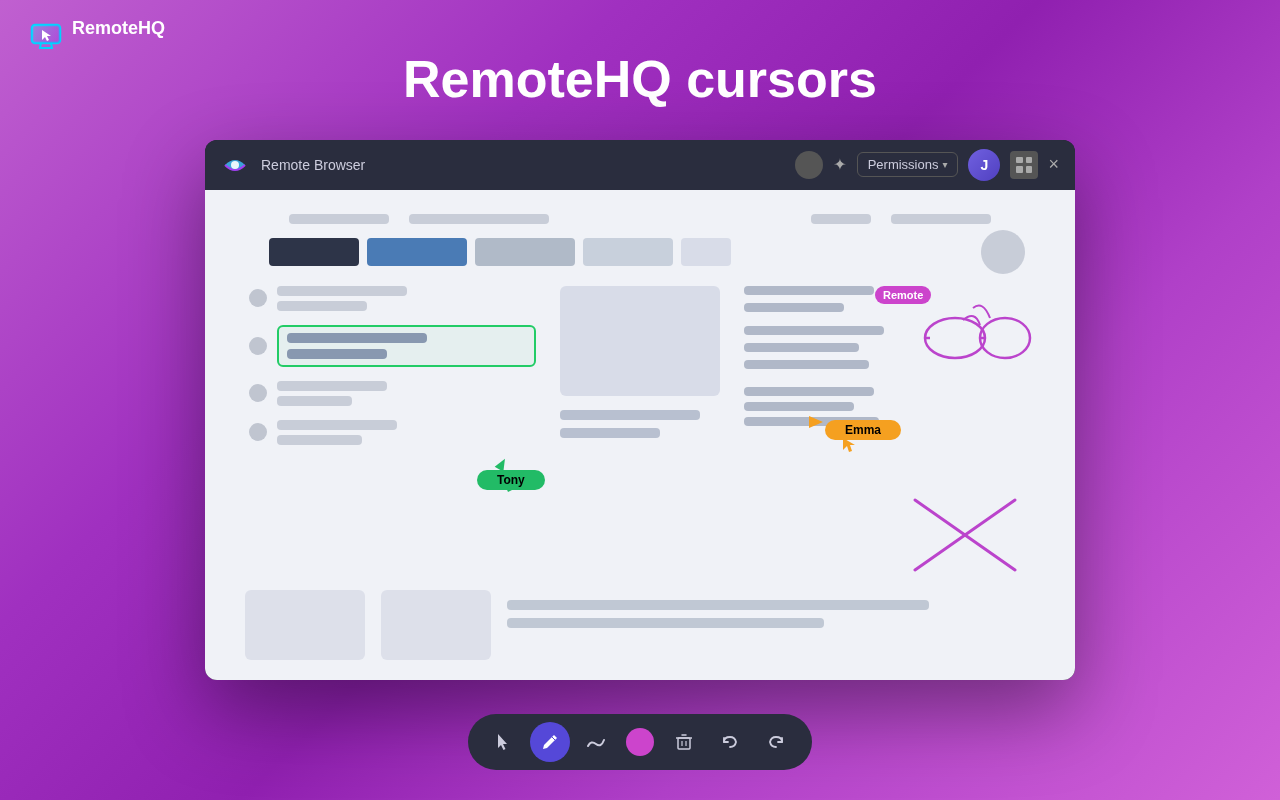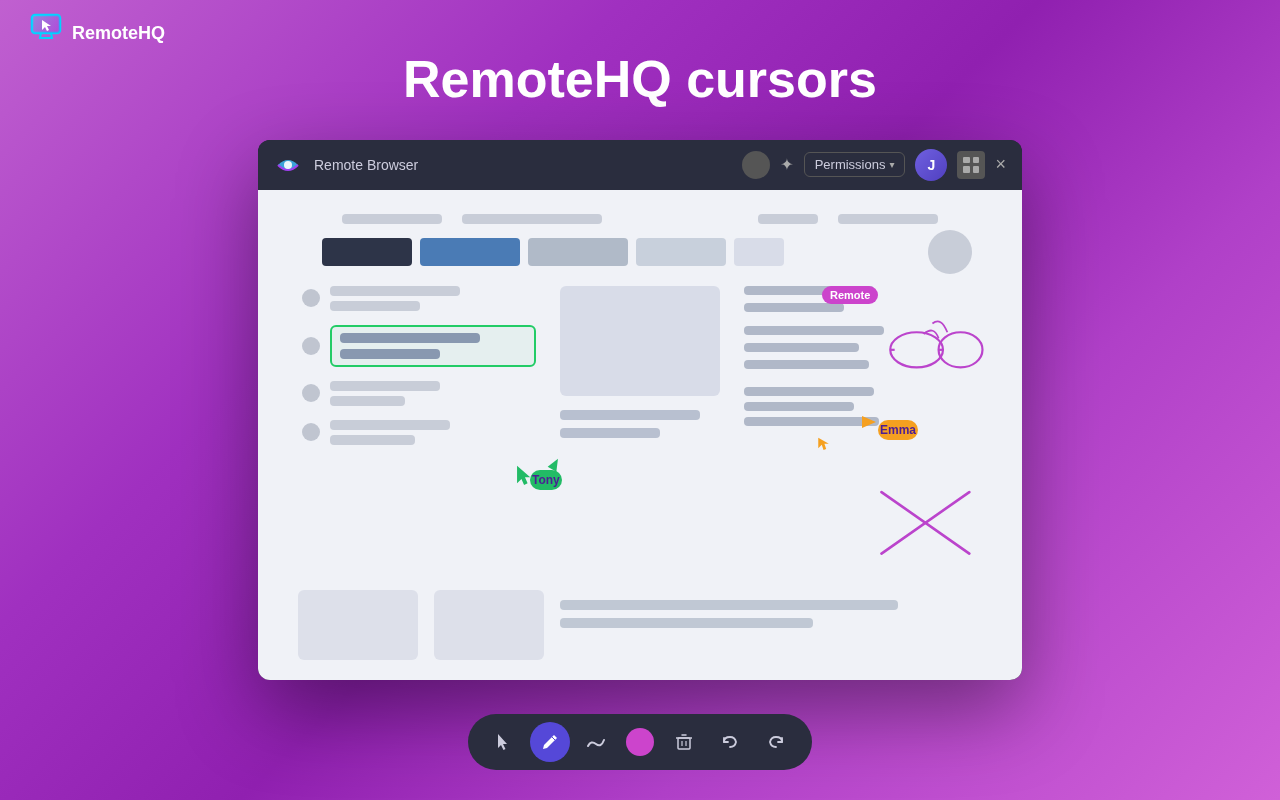--- a/index.html
+++ b/index.html
@@ -13,24 +13,24 @@
       display: flex;
       flex-direction: column;
       align-items: center;
       justify-content: flex-start;
       padding-top: 30px;
     }
 
     
     .logo-area {
       position: absolute;
-      top: 8px;
+      top: 18px;
       left: 28px;
       display: flex;
-      align-items: flex-end;
+      align-items: flex-start;
       gap: 8px;
     }
 
     .logo-icon {
       width: 36px;
       height: 36px;
     }
 
     .logo-text {
       font-size: 18px;
@@ -47,21 +47,21 @@
 
     .headline h1 {
       font-size: 52px;
       font-weight: 800;
       color: white;
       line-height: 1.15;
     }
 
     
     .browser-window {
-      width: 764px;
+      width: 870px;
       background: #1e2030;
       border-radius: 12px;
       overflow: hidden;
       box-shadow: 0 30px 80px rgba(0,0,0,0.4);
     }
 
     
     .titlebar {
       background: #2a2d3e;
       height: 50px;
@@ -266,25 +266,25 @@
     
     .cursor-tony {
       position: absolute;
       left: 272px;
       top: 260px;
     }
 
     .cursor-label {
       display: inline-flex;
       align-items: center;
-      padding: 3px 2px;
+      padding: 3px 20px;
       border-radius: 20px;
       font-size: 12px;
       font-weight: 600;
-      color: #4c1d95;
+      color: #000000;
     }
 
     .label-tony {
       background: #22bb66;
       position: absolute;
       left: 0;
       top: 20px;
     }
 
     .cursor-arrow-tony {

